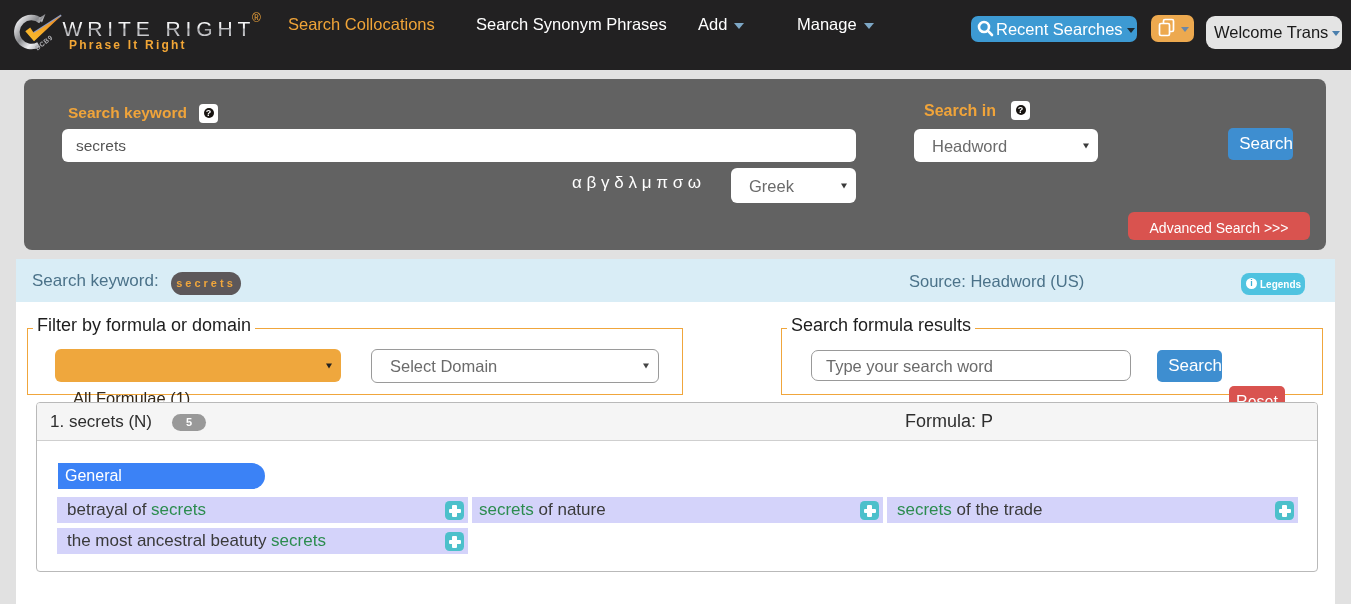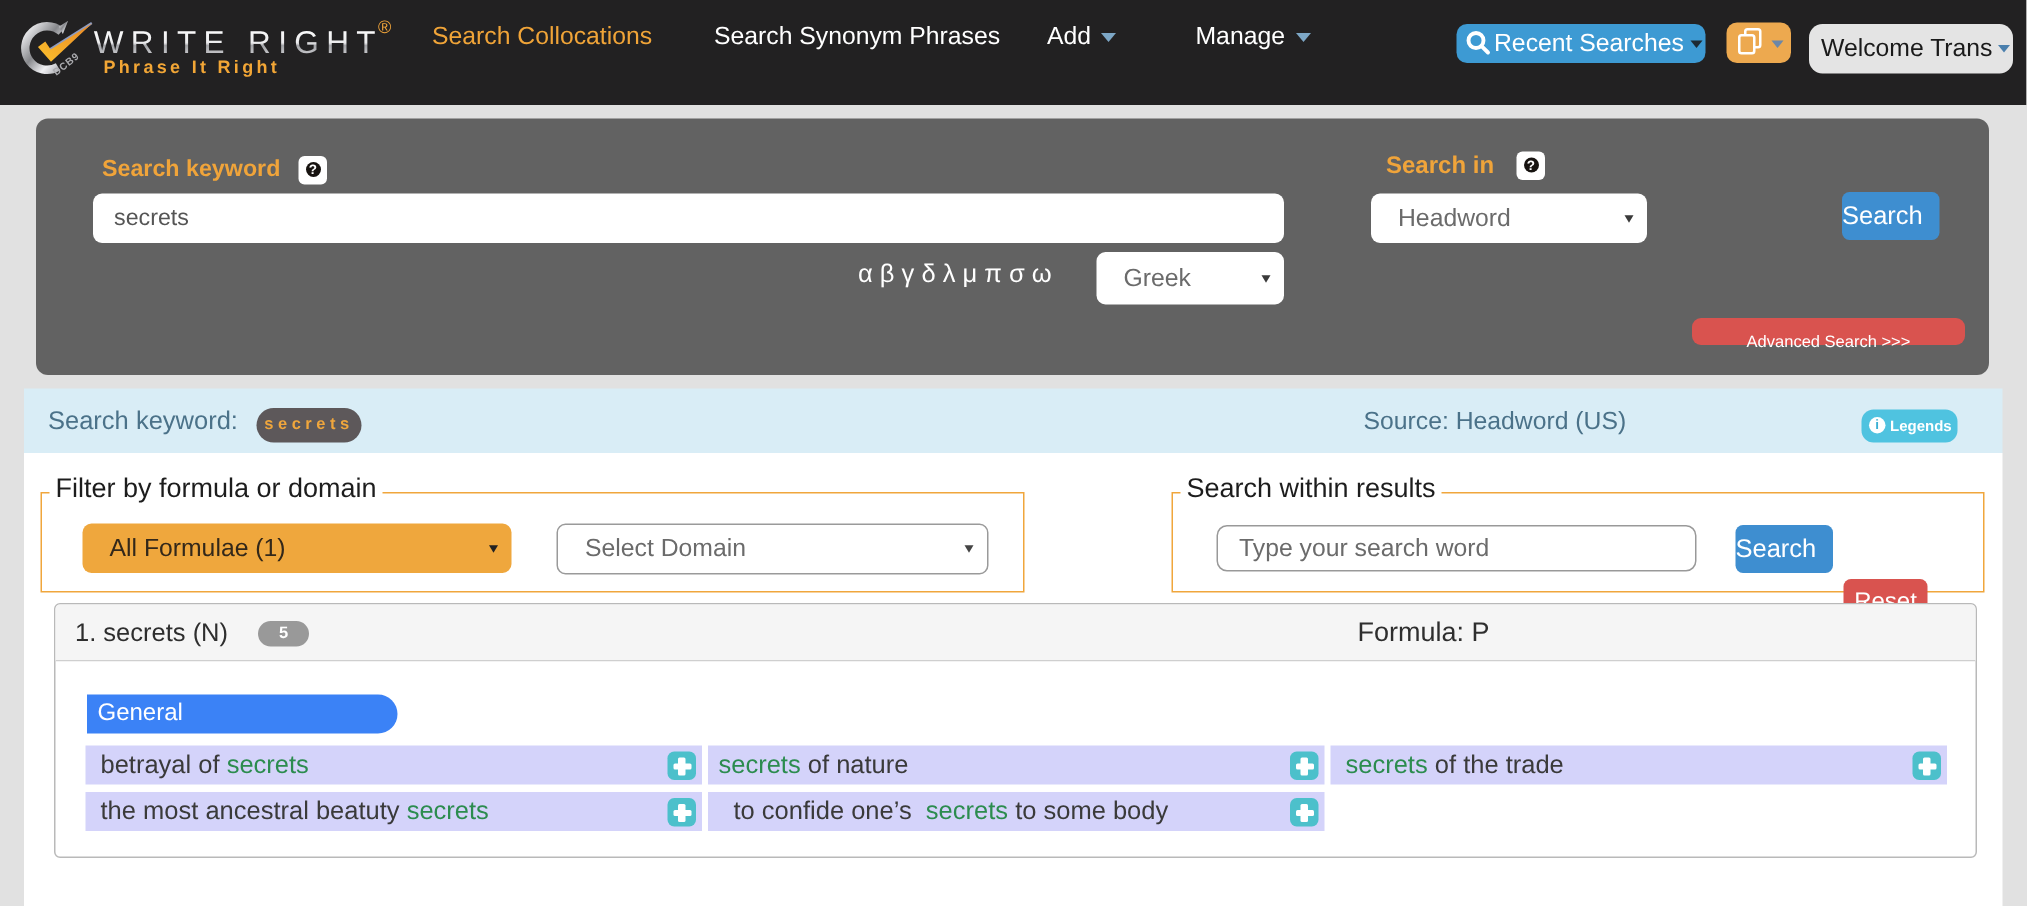--- a/index.html
+++ b/index.html
@@ -19,21 +19,21 @@
 
 .panel { position:absolute; left:24px; top:79px; width:1302px; height:171px; background:#626262; border-radius:8px; }
 .lbl { position:absolute; color:#f0a43a; font-weight:bold; font-size:15.5px; }
 .help { position:absolute; width:19px; height:19px; background:#fff; border-radius:4px; }
 .help:after { content:"?"; position:absolute; left:4.5px; top:3.5px; width:10px; height:10px; background:#171310; color:#fff; border-radius:50%; font-size:9px; font-weight:bold; text-align:center; line-height:10.5px; }
 .input1 { position:absolute; left:38px; top:50px; width:794px; height:33px; background:#fff; border:none; border-radius:6px; font-size:15.5px; color:#555; padding-left:14px; line-height:33px; font-family:"Liberation Sans", sans-serif; }
 .greek { position:absolute; left:548px; top:94px; color:#fff; font-size:17px; }
 .sel { position:absolute; background:#fff; border-radius:6px; color:#6b6b6b; font-size:16.5px;text-decoration:underline; }
 .sel .txt { position:absolute; left:18px; top:50%; transform:translateY(-50%); }
 .sel .scaret { position:absolute; right:9px; top:50%; transform:translateY(-50%); width:0; height:0; border-left:3.5px solid transparent; border-right:3.5px solid transparent; border-top:5px solid #3a3a3a; }
-.btn-blue { position:absolute; background:#3e8ed0; border-radius:5px; color:#fff; text-align:left; }
+.btn-blue { position:absolute; background:#3e8ed0; border-radius:5px; color:#fff; text-align:right; }
 .btn-red { position:absolute; background:#d9534f; border-radius:6px; color:#fff; text-align:center; }
 
 
 .bluebar { position:absolute; left:16px; top:259px; width:1319px; height:43px; background:#d9edf6; color:#4b7289; font-size:17px; }
 .kwpill { position:absolute; left:155px; top:13px; width:70px; height:23px; background:#5d585a; border-radius:12px; color:#f0a63c; font-size:11px; font-weight:bold; letter-spacing:3px; text-align:center; line-height:23px; }
 .legends { position:absolute; left:1225px; top:14px; width:64px; height:22px; background:#4fc3e0; border-radius:8px; color:#fff; }
 .legends .ic { position:absolute; left:5px; top:5px; width:11px; height:11px; background:#fff; border-radius:50%; color:#3ab0d4; font-size:9px; font-weight:bold; text-align:center; line-height:11px; }
 .legends .tx { position:absolute; left:19px; top:5.5px; font-size:10px; font-weight:bold; }
 
 
@@ -116,59 +116,58 @@
       <span class="txt">Greek</span>
       <span class="scaret"></span>
     </div>
   <span class="lbl" style="left:900px;top:23px;font-size:16px;">Search in</span>
   <span class="help" style="left:987px;top:22px;"></span>
   <div class="sel" style="left:890px;top:50px;width:184px;height:33px;">
       <span class="txt">Headword</span>
       <span class="scaret"></span>
     </div>
   <div class="btn-blue" style="left:1204px;top:49px;width:65px;height:32px;font-size:17px;line-height:32px;">Search</div>
-  <div class="btn-red" style="left:1104px;top:133px;width:182px;height:18px;font-size:11px;line-height:32px;">Advanced Search &gt;&gt;&gt;</div>
+  <div class="btn-red" style="left:1104px;top:133px;width:182px;height:28px;font-size:14px;line-height:32px;">Advanced Search &gt;&gt;&gt;</div>
 </div>
 
 <div class="bluebar">
   <span style="position:absolute;left:16px;top:12px;">Search keyword:</span>
   <span class="kwpill">secrets</span>
   <span style="position:absolute;left:893px;top:13px;font-size:16.5px;">Source: Headword (US)</span>
   <div class="legends">
       <span class="ic">i</span>
       <span class="tx">Legends</span>
     </div>
 </div>
 
 <div class="white"></div>
 
 <div class="fsbox" style="left:27px;top:328px;width:656px;height:67px;"></div>
 <span class="fsleg" style="left:33px;top:315px;">Filter by formula or domain</span>
 <div class="sel" style="left:55px;top:349px;width:286px;height:33px;background:#efa73d;color:#33281a;">
-    <span class="txt" style="font-weight:normal;color:#33281a;">All Formulae (1)</span>
+    <span class="txt" style="font-weight:normal;color:#33281a;margin-top:32px;">All Formulae (1)</span>
     <span class="scaret" style="border-top-color:#222;"></span>
   </div>
 <div class="sel" style="left:371px;top:349px;width:288px;height:34px;border:1px solid #9a9a9a;">
     <span class="txt">Select Domain</span>
     <span class="scaret" style="border-top-color:#444;"></span>
   </div>
 
 <div class="fsbox" style="left:781px;top:328px;width:542px;height:67px;"></div>
-<span class="fsleg" style="left:787px;top:315px;">Search within results</span>
+<span class="fsleg" style="left:787px;top:315px;">Search formula results</span>
 <div class="sel" style="left:811px;top:350px;width:320px;height:31px;border:1px solid #999;border-radius:7px;">
     <span class="txt" style="left:14px;">Type your search word</span>
   </div>
 <div class="btn-blue" style="left:1157px;top:350px;width:65px;height:32px;font-size:17px;line-height:32px;">Search</div>
 <div class="btn-red" style="left:1229px;top:350px;width:56px;height:32px;font-size:16px;line-height:32px;border-radius:5px;margin-top:36px;">Reset</div>
 
 <div class="card">
   <div class="card-head">
     <span style="position:absolute;left:13px;top:9px;">1. secrets (N)</span>
     <span class="pill5">5</span>
     <span style="position:absolute;left:868px;top:8px;font-size:18px;">Formula: P</span>
   </div>
   <div class="gentab">General</div>
   <div class="crow" style="left:20px;top:94px;width:411px;">betrayal of <span class="gr">secrets</span><span class="plus" style="right:4px;"></span></div>
   <div class="crow" style="left:435px;top:94px;width:411px;padding-left:7px;"><span class="gr">secrets</span> of nature<span class="plus" style="right:4px;"></span></div>
   <div class="crow" style="left:850px;top:94px;width:411px;"><span class="gr">secrets</span> of the trade<span class="plus" style="right:4px;"></span></div>
   <div class="crow" style="left:20px;top:125px;width:411px;">the most ancestral beatuty <span class="gr">secrets</span><span class="plus" style="right:4px;"></span></div>
-  <div class="crow" style="left:435px;top:125px;width:411px;padding-left:17px;">to confide one’s&nbsp; <span class="gr">secrets</span> to some body<span class="plus" style="right:4px;"></span></div>
 </div>
 
 </body></html>

